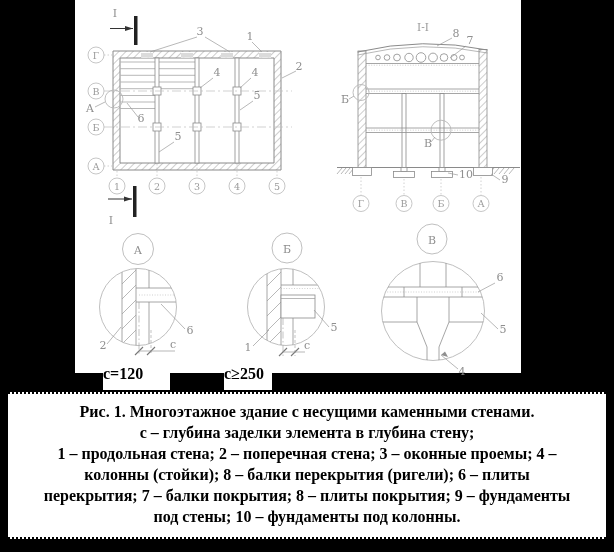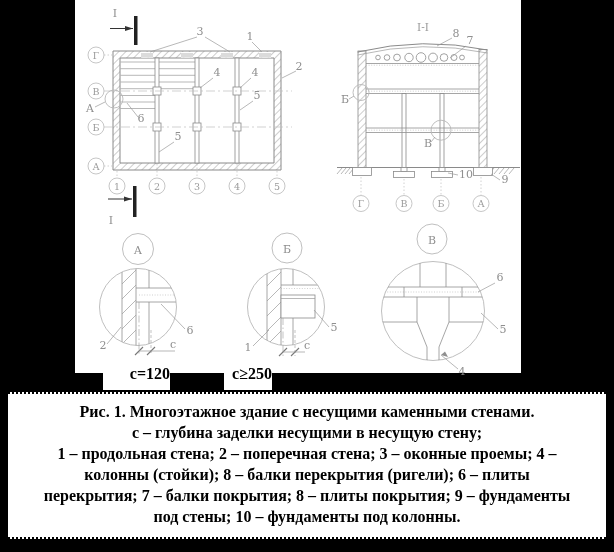--- a/index.html
+++ b/index.html
@@ -1,19 +1,19 @@
 <!DOCTYPE html>
 <html><head>
 <meta charset="utf-8">
 <style>
   html,body{margin:0;padding:0;background:#000;}
   .page{position:relative;width:614px;height:552px;background:#000;overflow:hidden;
         font-family:"Liberation Serif","DejaVu Serif",serif;}
   .fig-svg{position:absolute;left:0;top:0;}
-  .chip{position:absolute;background:#fff;color:#000;text-align:right;
+  .chip{position:absolute;background:#fff;color:#000;text-align:left;
         font-weight:bold;font-size:16px;line-height:33px;height:33px;}
   .chip-a{left:103px;top:357px;width:67px;}
   .chip-b{left:216px;top:357px;width:48px;margin-left:8px;}
   .caption{position:absolute;left:8px;top:392px;width:598px;height:147px;background:#fff;
            border-top:2px dotted #000;border-bottom:2px dotted #000;box-sizing:border-box;
            color:#000;font-weight:bold;font-size:16px;line-height:21px;text-align:center;
            padding-top:7px;}
   
   .ln{stroke:#8f8f8f;stroke-width:0.8;fill:none;}
   .ln-strong{stroke:#8a8a8a;stroke-width:1;fill:none;}
@@ -350,20 +350,20 @@
       <line class="thin" x1="458" y1="369" x2="441" y2="355"></line>
       <polygon points="441,355 448,357 445,351.5" fill="#8f8f8f"></polygon>
     </g>
   </svg>
 
   <div class="chip chip-a">с=120</div>
   <div class="chip chip-b">с≥250</div>
 
   <div class="caption">
     <div>Рис. 1. Многоэтажное здание с несущими каменными стенами.</div>
-    <div>с – глубина заделки несущими в несущую стену;</div>
+    <div>с – глубина заделки элемента в глубина стену;</div>
     <div>1 – продольная стена; 2 – поперечная стена; 3 – оконные проемы; 4 –</div>
     <div>колонны (стойки); 8 – балки перекрытия (ригели); 6 – плиты</div>
     <div>перекрытия; 7 – балки покрытия; 8 – плиты покрытия; 9 – фундаменты</div>
     <div>под стены; 10 – фундаменты под колонны.</div>
   </div>
 
 </div>
 
 </body></html>

